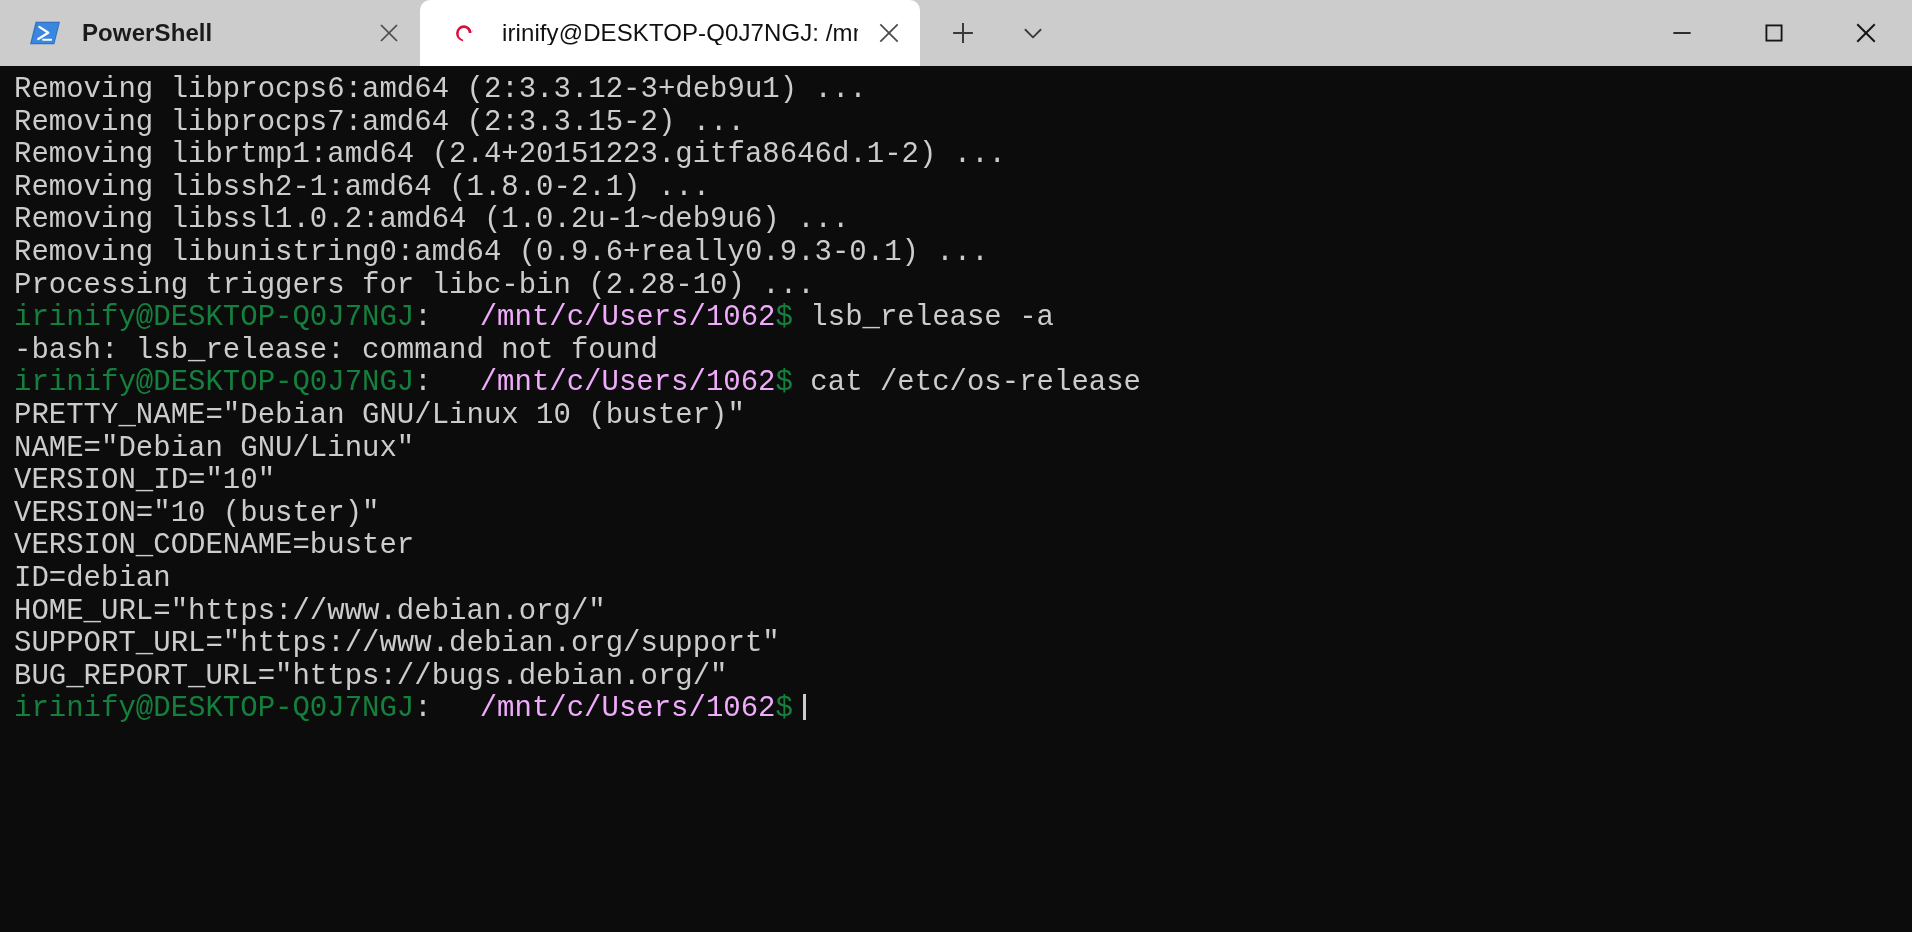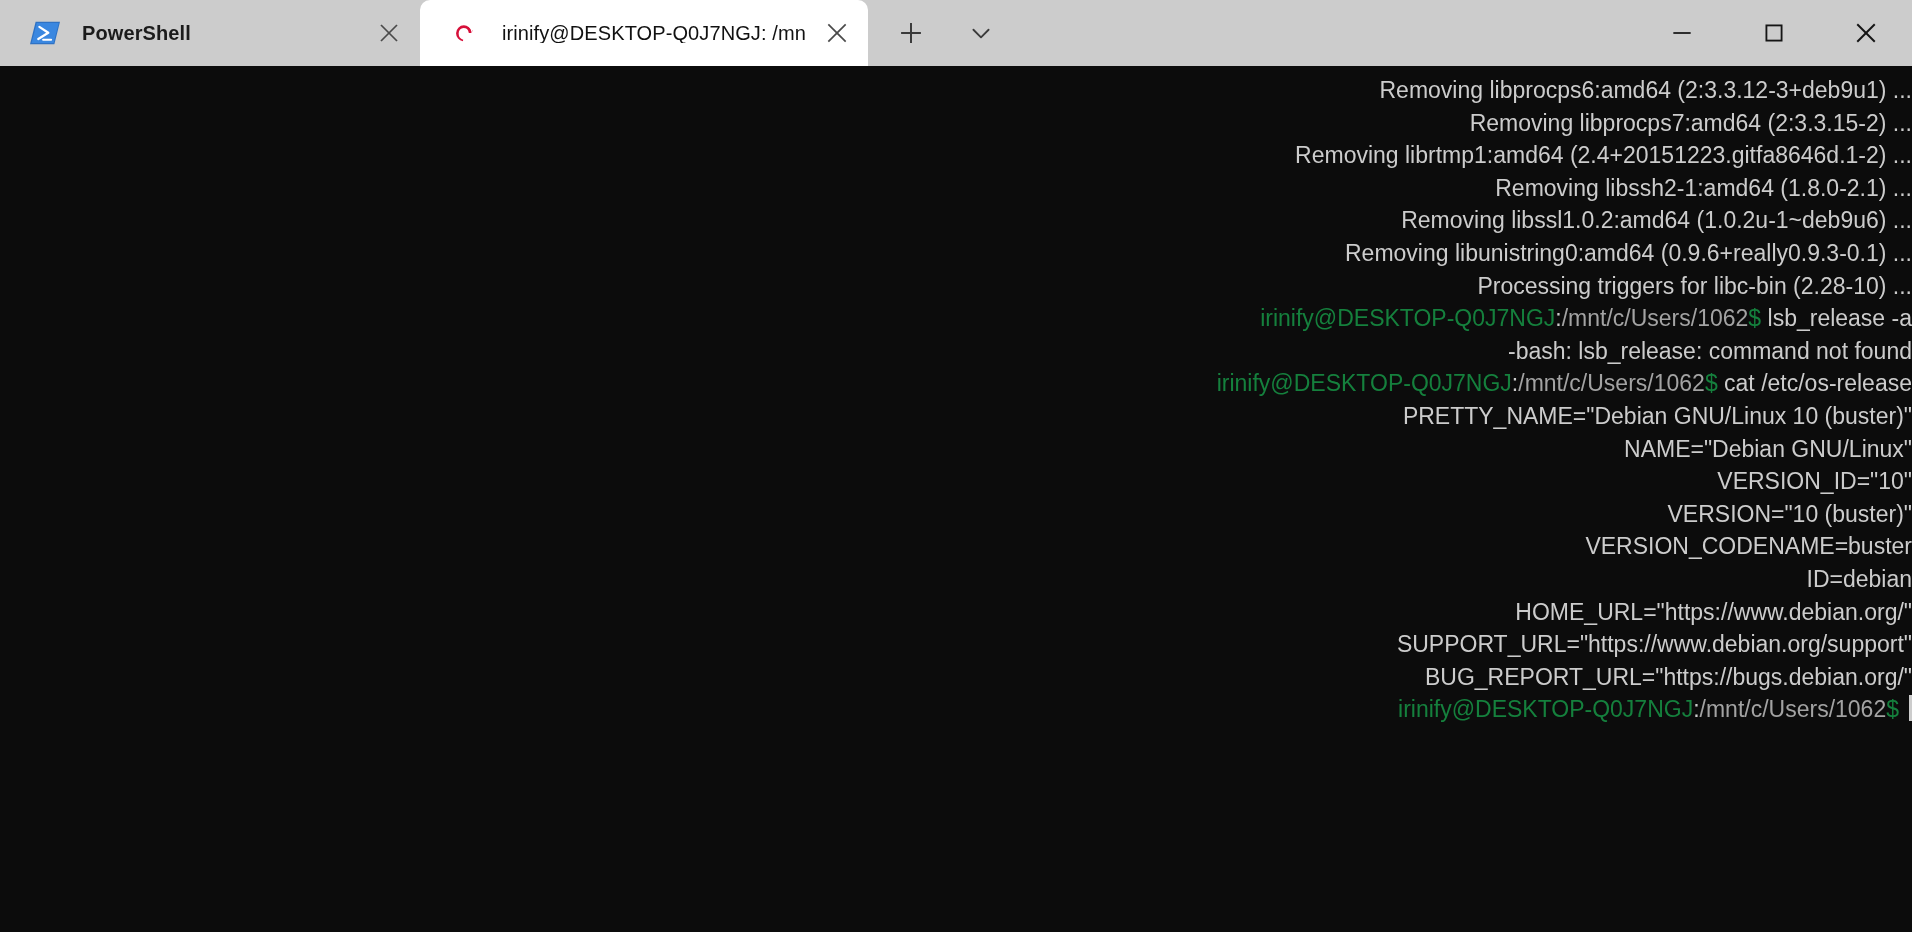--- a/index.html
+++ b/index.html
@@ -78,21 +78,21 @@
   }
 
   .deb-logo {
     width: 32px;
     height: 32px;
     display: block;
   }
 
   .tab-title {
     flex: 1 1 auto;
-    font-size: 20px;
+    font-size: 24px;
     letter-spacing: 0.1px;
     white-space: nowrap;
     overflow: hidden;
     text-overflow: clip;
     line-height: 1;
   }
 
   .tab.inactive .tab-title { font-weight: 600; }
   .tab.active .tab-title { font-weight: 400; }
 
@@ -145,34 +145,33 @@
   
   .terminal {
     flex: 1 1 auto;
     background: #0c0c0c;
     padding: 8px 0 0 14px;
     box-sizing: border-box;
     overflow: hidden;
   }
 
   .term-lines {
-    font-family: Liberation Sans, sans-serif;
-    font-size: 23px;
+    font-family: Liberation Mono, monospace;
+    font-size: 29px;
     line-height: 32.6px;
     color: #cccccc;
     white-space: pre;
     letter-spacing: 0px;
-    text-align: right;
   }
 
   .line { white-space: pre; height: 32.6px; }
 
   .c-default { color: #cccccc; }
   .c-green   { color: #15803d; }
-  .c-blue    { color: #a3a3a3; }
+  .c-blue    { color: #f0abfc; margin-left: 48px; }
 
   .cursor {
     display: inline-block;
     width: 3px;
     height: 26px;
     background: #cccccc;
     vertical-align: -4px;
     margin-left: 10px;
   }
 </style>

